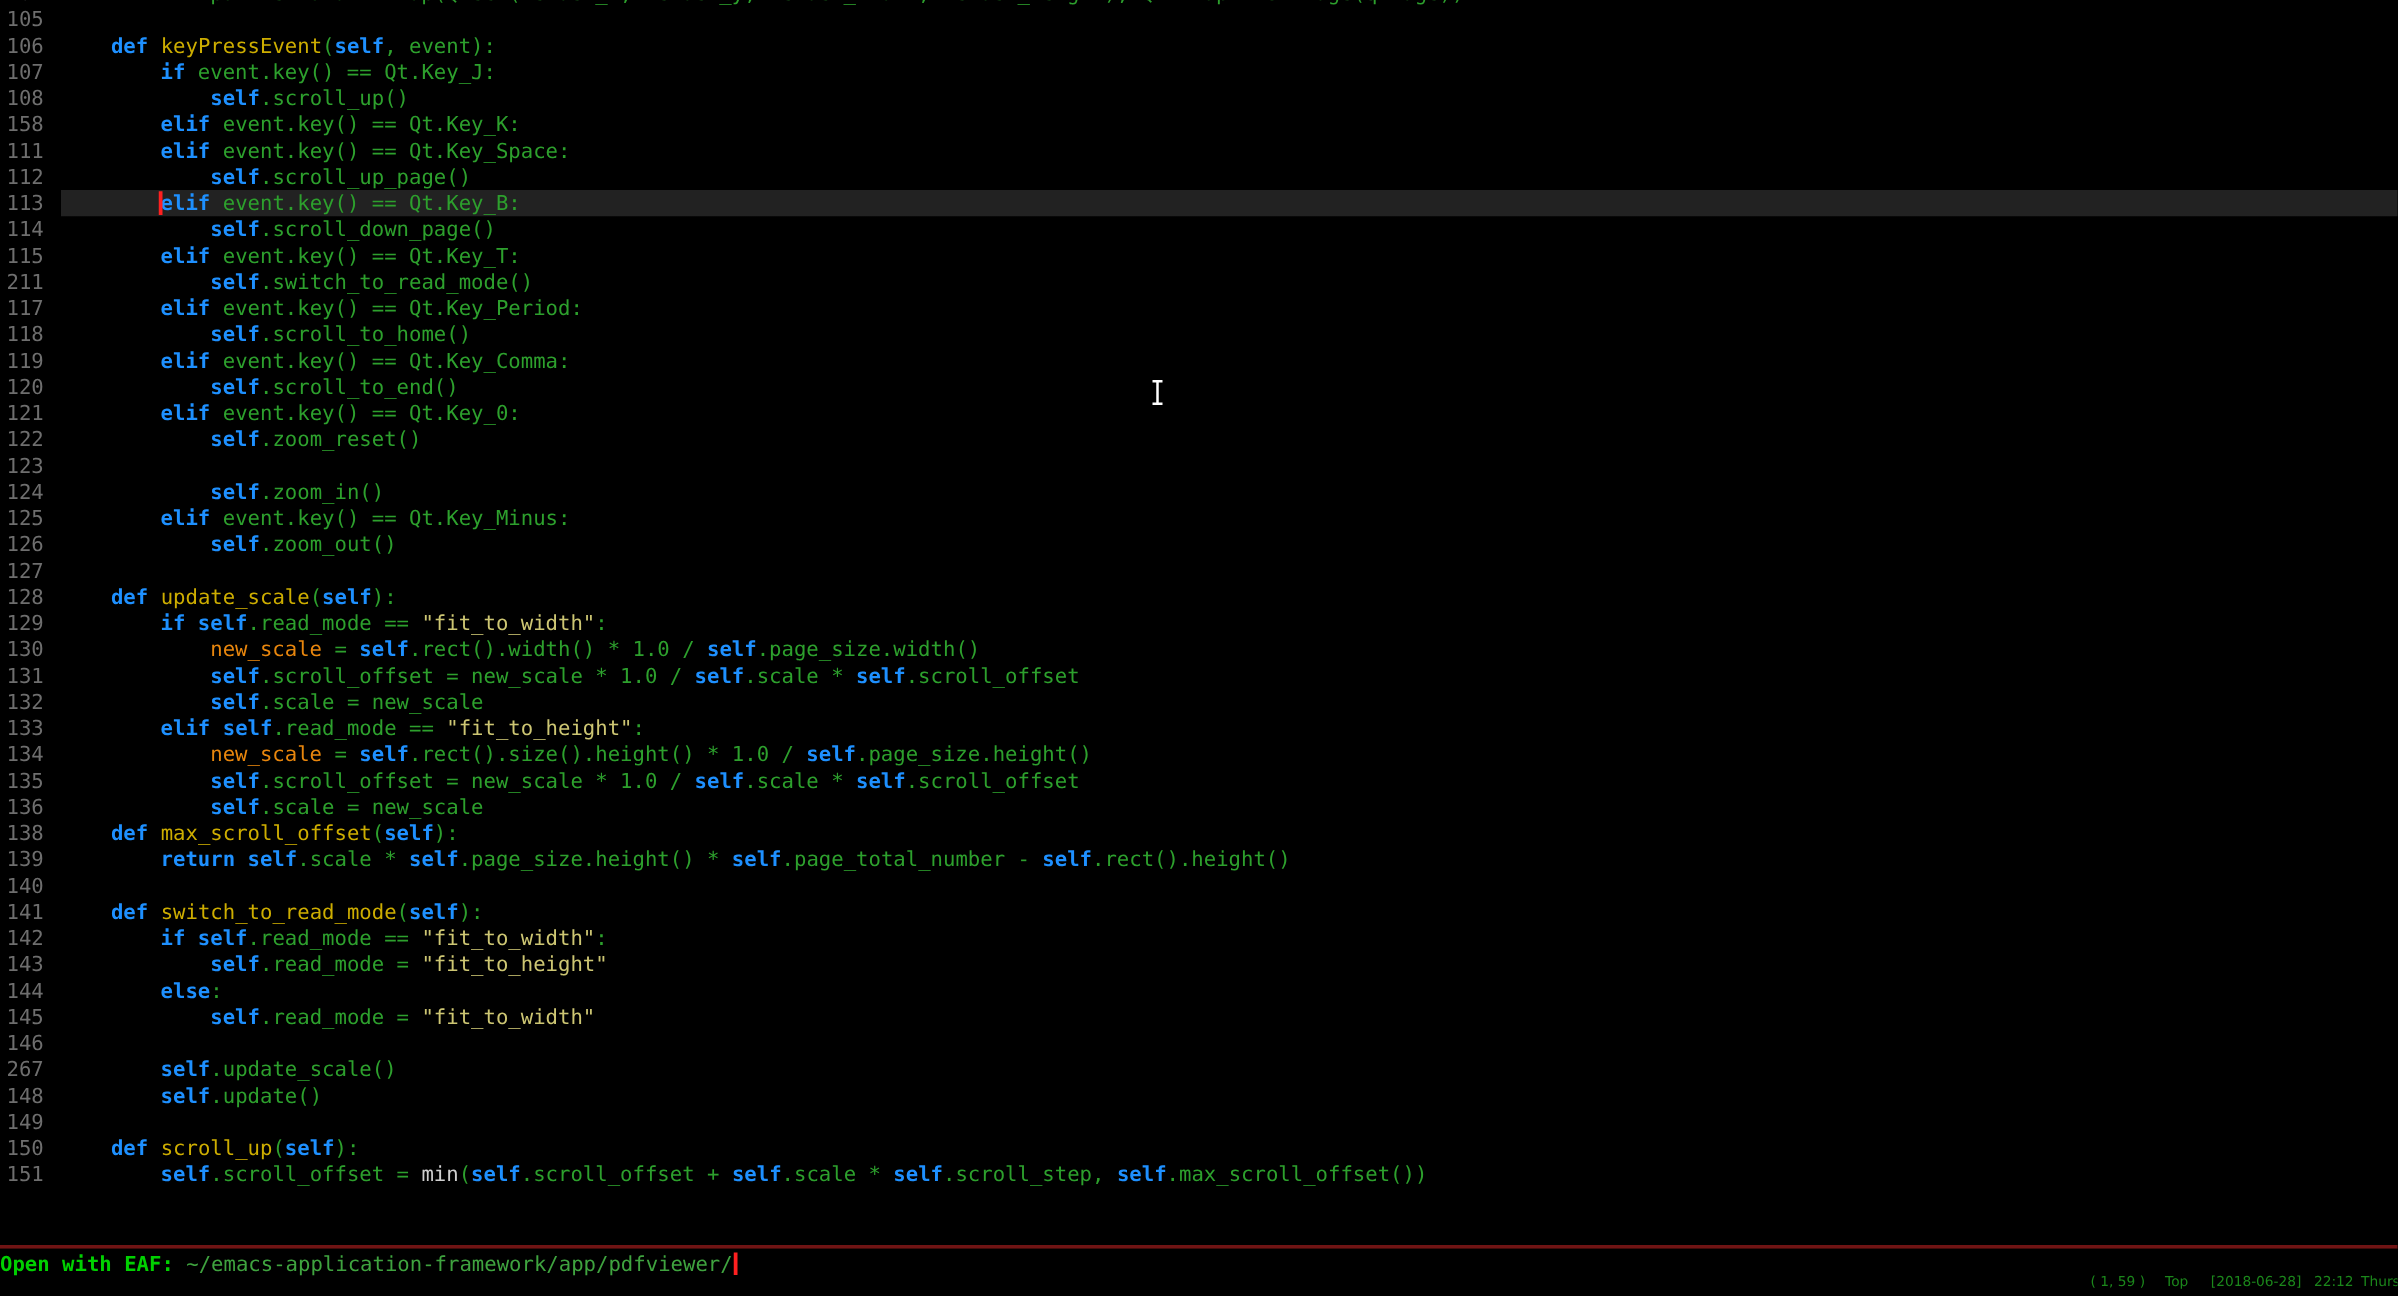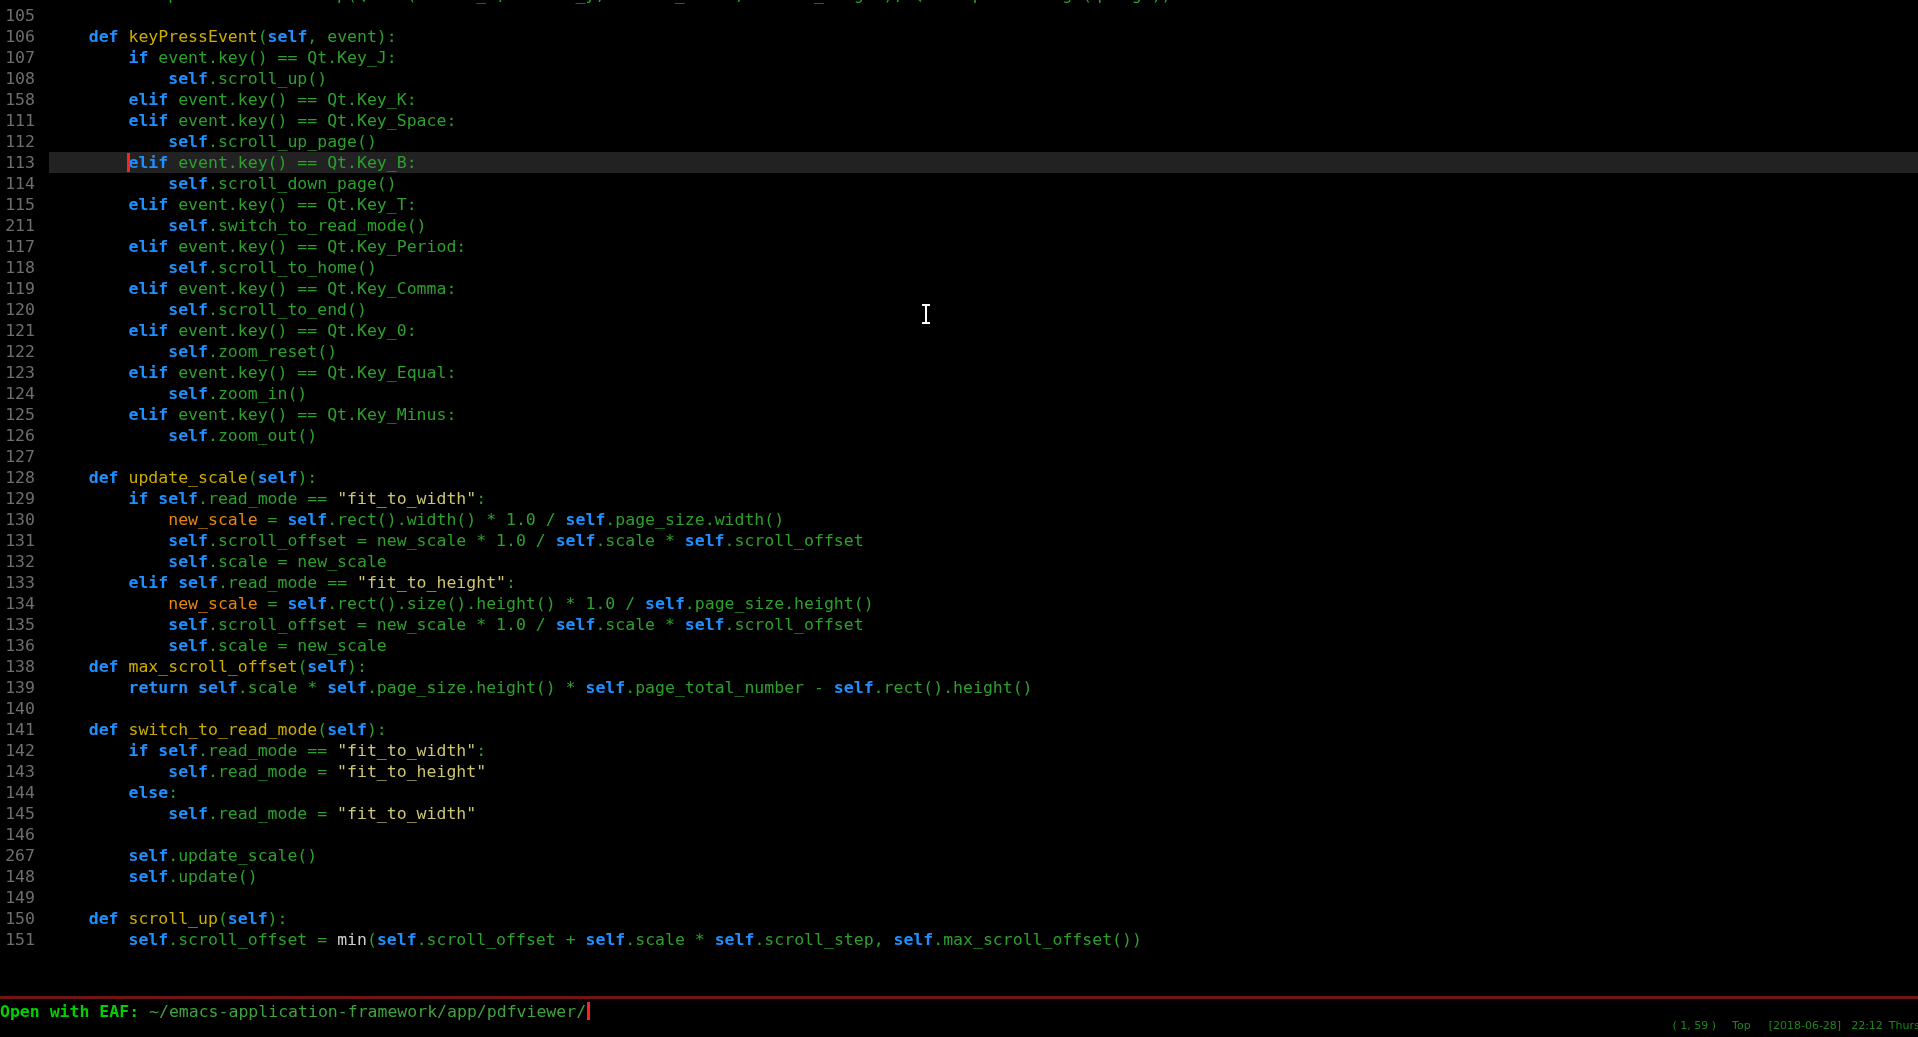--- a/index.html
+++ b/index.html
@@ -56,21 +56,21 @@
         <div class="line current"><span class="ln">113</span><span class="lt"><span class="s-pl">        </span><span class="s-kw">elif</span><span class="s-pl"> event.key() == Qt.Key_B:</span><span class="caret" style="left: calc(8ch - 1px);"></span></span></div>
         <div class="line"><span class="ln">114</span><span class="lt"><span class="s-pl">            </span><span class="s-kw">self</span><span class="s-pl">.scroll_down_page()</span></span></div>
         <div class="line"><span class="ln">115</span><span class="lt"><span class="s-pl">        </span><span class="s-kw">elif</span><span class="s-pl"> event.key() == Qt.Key_T:</span></span></div>
         <div class="line"><span class="ln">211</span><span class="lt"><span class="s-pl">            </span><span class="s-kw">self</span><span class="s-pl">.switch_to_read_mode()</span></span></div>
         <div class="line"><span class="ln">117</span><span class="lt"><span class="s-pl">        </span><span class="s-kw">elif</span><span class="s-pl"> event.key() == Qt.Key_Period:</span></span></div>
         <div class="line"><span class="ln">118</span><span class="lt"><span class="s-pl">            </span><span class="s-kw">self</span><span class="s-pl">.scroll_to_home()</span></span></div>
         <div class="line"><span class="ln">119</span><span class="lt"><span class="s-pl">        </span><span class="s-kw">elif</span><span class="s-pl"> event.key() == Qt.Key_Comma:</span></span></div>
         <div class="line"><span class="ln">120</span><span class="lt"><span class="s-pl">            </span><span class="s-kw">self</span><span class="s-pl">.scroll_to_end()</span></span></div>
         <div class="line"><span class="ln">121</span><span class="lt"><span class="s-pl">        </span><span class="s-kw">elif</span><span class="s-pl"> event.key() == Qt.Key_0:</span></span></div>
         <div class="line"><span class="ln">122</span><span class="lt"><span class="s-pl">            </span><span class="s-kw">self</span><span class="s-pl">.zoom_reset()</span></span></div>
-        <div class="line"><span class="ln">123</span><span class="lt"><span class="s-pl">        </span><span class="s-kw">elif</span><span class="s-pl"> event.key() == Qt.Key_Equal:</span></span></div>
+        <div class="line"><span class="ln">123</span></div>
         <div class="line"><span class="ln">124</span><span class="lt"><span class="s-pl">            </span><span class="s-kw">self</span><span class="s-pl">.zoom_in()</span></span></div>
         <div class="line"><span class="ln">125</span><span class="lt"><span class="s-pl">        </span><span class="s-kw">elif</span><span class="s-pl"> event.key() == Qt.Key_Minus:</span></span></div>
         <div class="line"><span class="ln">126</span><span class="lt"><span class="s-pl">            </span><span class="s-kw">self</span><span class="s-pl">.zoom_out()</span></span></div>
         <div class="line"><span class="ln">127</span><span class="lt"></span></div>
         <div class="line"><span class="ln">128</span><span class="lt"><span class="s-pl">    </span><span class="s-kw">def</span><span class="s-pl"> </span><span class="s-fn">update_scale</span><span class="s-pl">(</span><span class="s-kw">self</span><span class="s-pl">):</span></span></div>
         <div class="line"><span class="ln">129</span><span class="lt"><span class="s-pl">        </span><span class="s-kw">if</span><span class="s-pl"> </span><span class="s-kw">self</span><span class="s-pl">.read_mode == </span><span class="s-str">"fit_to_width"</span><span class="s-pl">:</span></span></div>
         <div class="line"><span class="ln">130</span><span class="lt"><span class="s-pl">            </span><span class="s-var">new_scale</span><span class="s-pl"> = </span><span class="s-kw">self</span><span class="s-pl">.rect().width() * 1.0 / </span><span class="s-kw">self</span><span class="s-pl">.page_size.width()</span></span></div>
         <div class="line"><span class="ln">131</span><span class="lt"><span class="s-pl">            </span><span class="s-kw">self</span><span class="s-pl">.scroll_offset = new_scale * 1.0 / </span><span class="s-kw">self</span><span class="s-pl">.scale * </span><span class="s-kw">self</span><span class="s-pl">.scroll_offset</span></span></div>
         <div class="line"><span class="ln">132</span><span class="lt"><span class="s-pl">            </span><span class="s-kw">self</span><span class="s-pl">.scale = new_scale</span></span></div>
         <div class="line"><span class="ln">133</span><span class="lt"><span class="s-pl">        </span><span class="s-kw">elif</span><span class="s-pl"> </span><span class="s-kw">self</span><span class="s-pl">.read_mode == </span><span class="s-str">"fit_to_height"</span><span class="s-pl">:</span></span></div>

